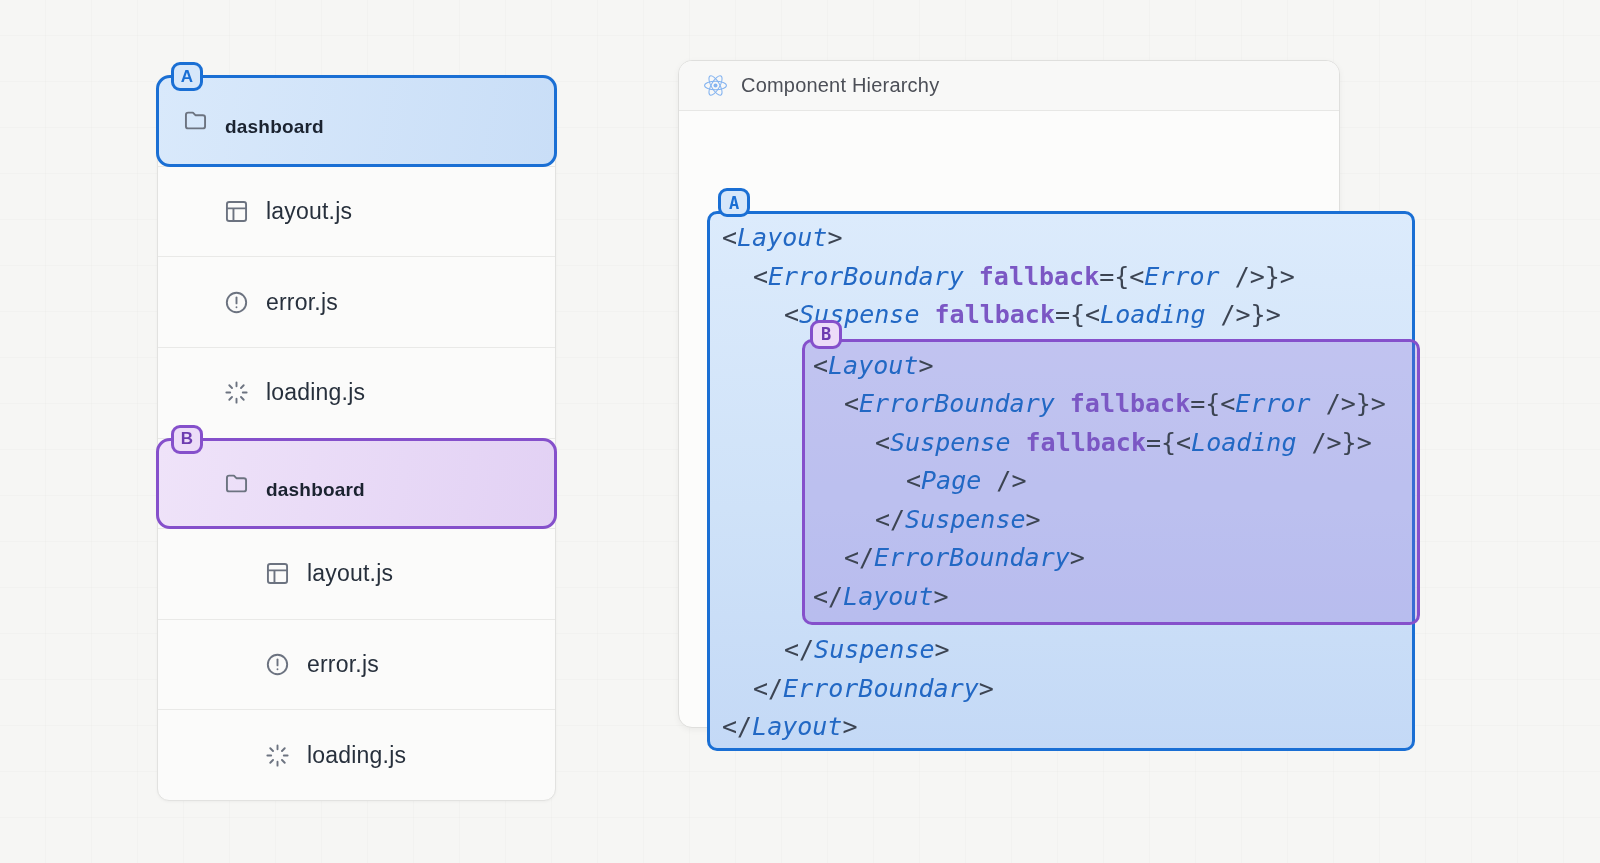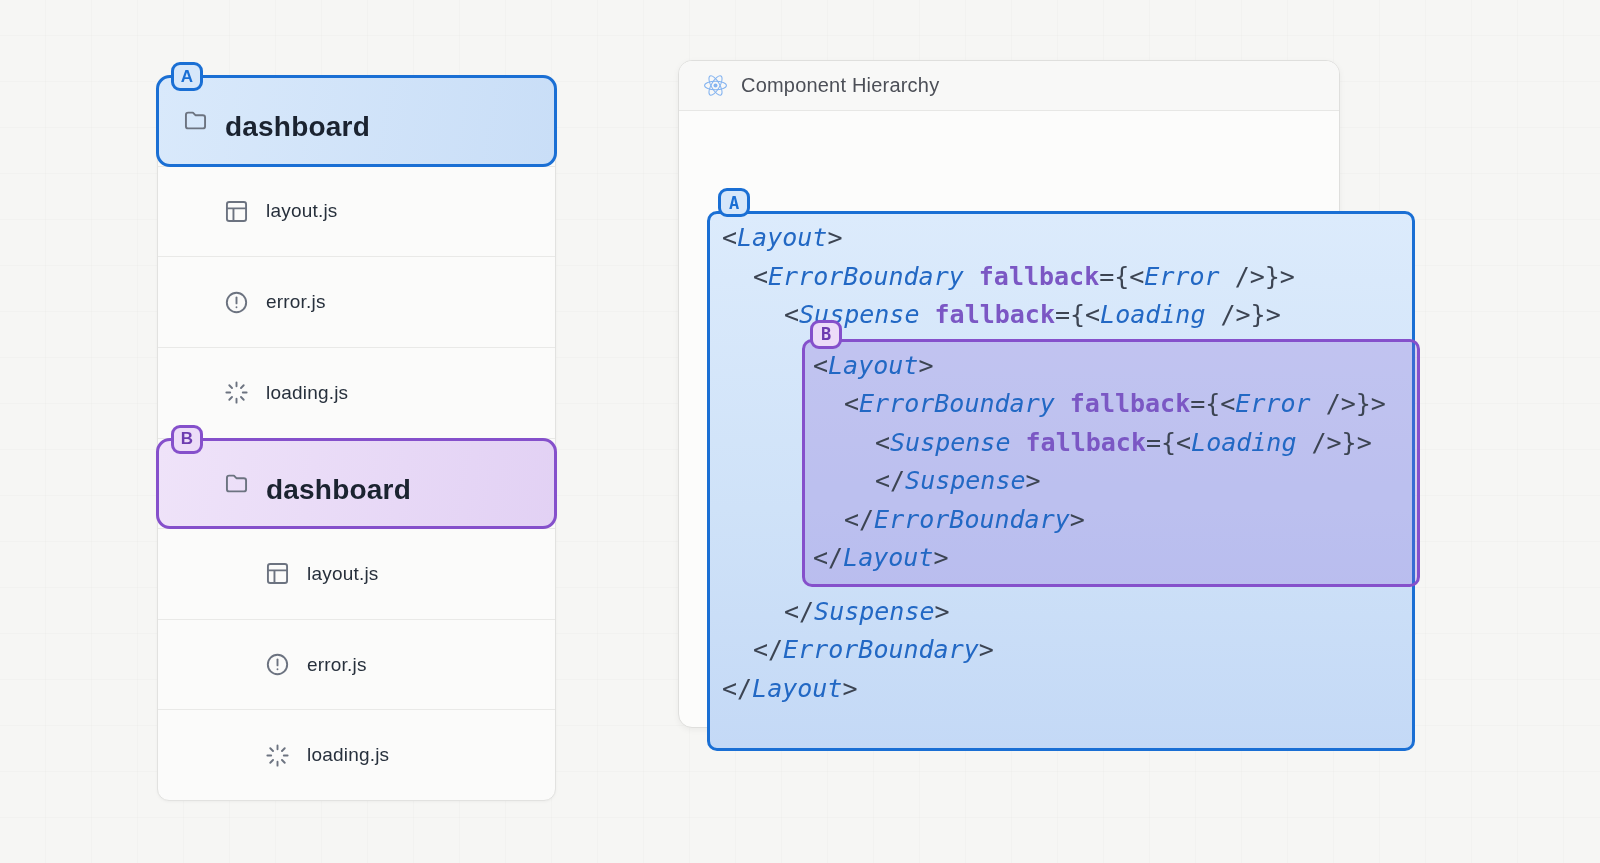--- a/index.html
+++ b/index.html
@@ -24,22 +24,22 @@
     box-shadow:0 1px 3px rgba(0,0,0,0.04);
     display:flex; flex-direction:column;
   }
   .tree-row{
     position:relative; flex:1; display:flex; align-items:center;
     border-bottom:1px solid #e9e9e7;
   }
   .tree-row:last-child{ border-bottom:none; }
   .tree-icon{ width:27px; height:27px; flex:0 0 27px; margin-right:16px; display:flex; align-items:center; justify-content:center; position:relative; z-index:3; }
   .tree-icon svg{ width:27px; height:27px; stroke:#6c7380; fill:none; stroke-width:1.7; stroke-linecap:round; stroke-linejoin:round; }
-  .tree-label{ font-size:19px; font-weight:500; color:#27303c; position:relative; z-index:3; letter-spacing:0.2px; }
-  .tree-row.folder .tree-label{ font-weight:700; font-size:28px; color:#1b2330;margin-top:13px; }
+  .tree-label{ font-size:23px; font-weight:500; color:#27303c; position:relative; z-index:3; letter-spacing:0.2px; }
+  .tree-row.folder .tree-label{ font-weight:700; font-size:19px; color:#1b2330;margin-top:13px; }
   .hl-box{
     position:absolute; left:-2px; right:-2px; top:-1px; bottom:-1px;
     border-radius:14px; z-index:1;
   }
   .hl-box.hl-A{ border:3px solid #1a6fd4; background:linear-gradient(100deg,#d9e9fb,#c9def7); }
   .hl-box.hl-B{ border:3px solid #8550cb; background:linear-gradient(100deg,#efe3f9,#e2d1f4); }
 
   
   .badge{
     position:absolute; width:32px; height:29px; border-radius:9px;
@@ -191,20 +191,21 @@
               <div class="code-line" style="padding-left: 0px;"><span class="tk-p">&lt;</span><span class="tk-t">Layout</span><span class="tk-p">&gt;</span></div>
               <div class="code-line" style="padding-left: 31px;"><span class="tk-p">&lt;</span><span class="tk-t">ErrorBoundary </span><span class="tk-a">fallback</span><span class="tk-p">={&lt;</span><span class="tk-t">Error</span><span class="tk-p"> /&gt;}&gt;</span></div>
               <div class="code-line" style="padding-left: 62px;"><span class="tk-p">&lt;</span><span class="tk-t">Suspense </span><span class="tk-a">fallback</span><span class="tk-p">={&lt;</span><span class="tk-t">Loading</span><span class="tk-p"> /&gt;}&gt;</span></div>
             </div>
           <div class="box-b">
             <span class="badge badge-purple">B</span>
             <div id="code-inner">
                 <div class="code-line" style="padding-left: 0px;"><span class="tk-p">&lt;</span><span class="tk-t">Layout</span><span class="tk-p">&gt;</span></div>
                 <div class="code-line" style="padding-left: 31px;"><span class="tk-p">&lt;</span><span class="tk-t">ErrorBoundary </span><span class="tk-a">fallback</span><span class="tk-p">={&lt;</span><span class="tk-t">Error</span><span class="tk-p"> /&gt;}&gt;</span></div>
                 <div class="code-line" style="padding-left: 62px;"><span class="tk-p">&lt;</span><span class="tk-t">Suspense </span><span class="tk-a">fallback</span><span class="tk-p">={&lt;</span><span class="tk-t">Loading</span><span class="tk-p"> /&gt;}&gt;</span></div>
+                <div class="code-line" style="padding-left: 93px;"><span class="tk-p">&lt;</span><span class="tk-t">Page</span><span class="tk-p"> /&gt;</span></div>
                 <div class="code-line" style="padding-left: 62px;"><span class="tk-p">&lt;/</span><span class="tk-t">Suspense</span><span class="tk-p">&gt;</span></div>
                 <div class="code-line" style="padding-left: 31px;"><span class="tk-p">&lt;/</span><span class="tk-t">ErrorBoundary</span><span class="tk-p">&gt;</span></div>
                 <div class="code-line" style="padding-left: 0px;"><span class="tk-p">&lt;/</span><span class="tk-t">Layout</span><span class="tk-p">&gt;</span></div>
               </div>
           </div>
           <div id="code-outer-close" class="closing">
               <div class="code-line" style="padding-left: 62px;"><span class="tk-p">&lt;/</span><span class="tk-t">Suspense</span><span class="tk-p">&gt;</span></div>
               <div class="code-line" style="padding-left: 31px;"><span class="tk-p">&lt;/</span><span class="tk-t">ErrorBoundary</span><span class="tk-p">&gt;</span></div>
               <div class="code-line" style="padding-left: 0px;"><span class="tk-p">&lt;/</span><span class="tk-t">Layout</span><span class="tk-p">&gt;</span></div>
             </div>

